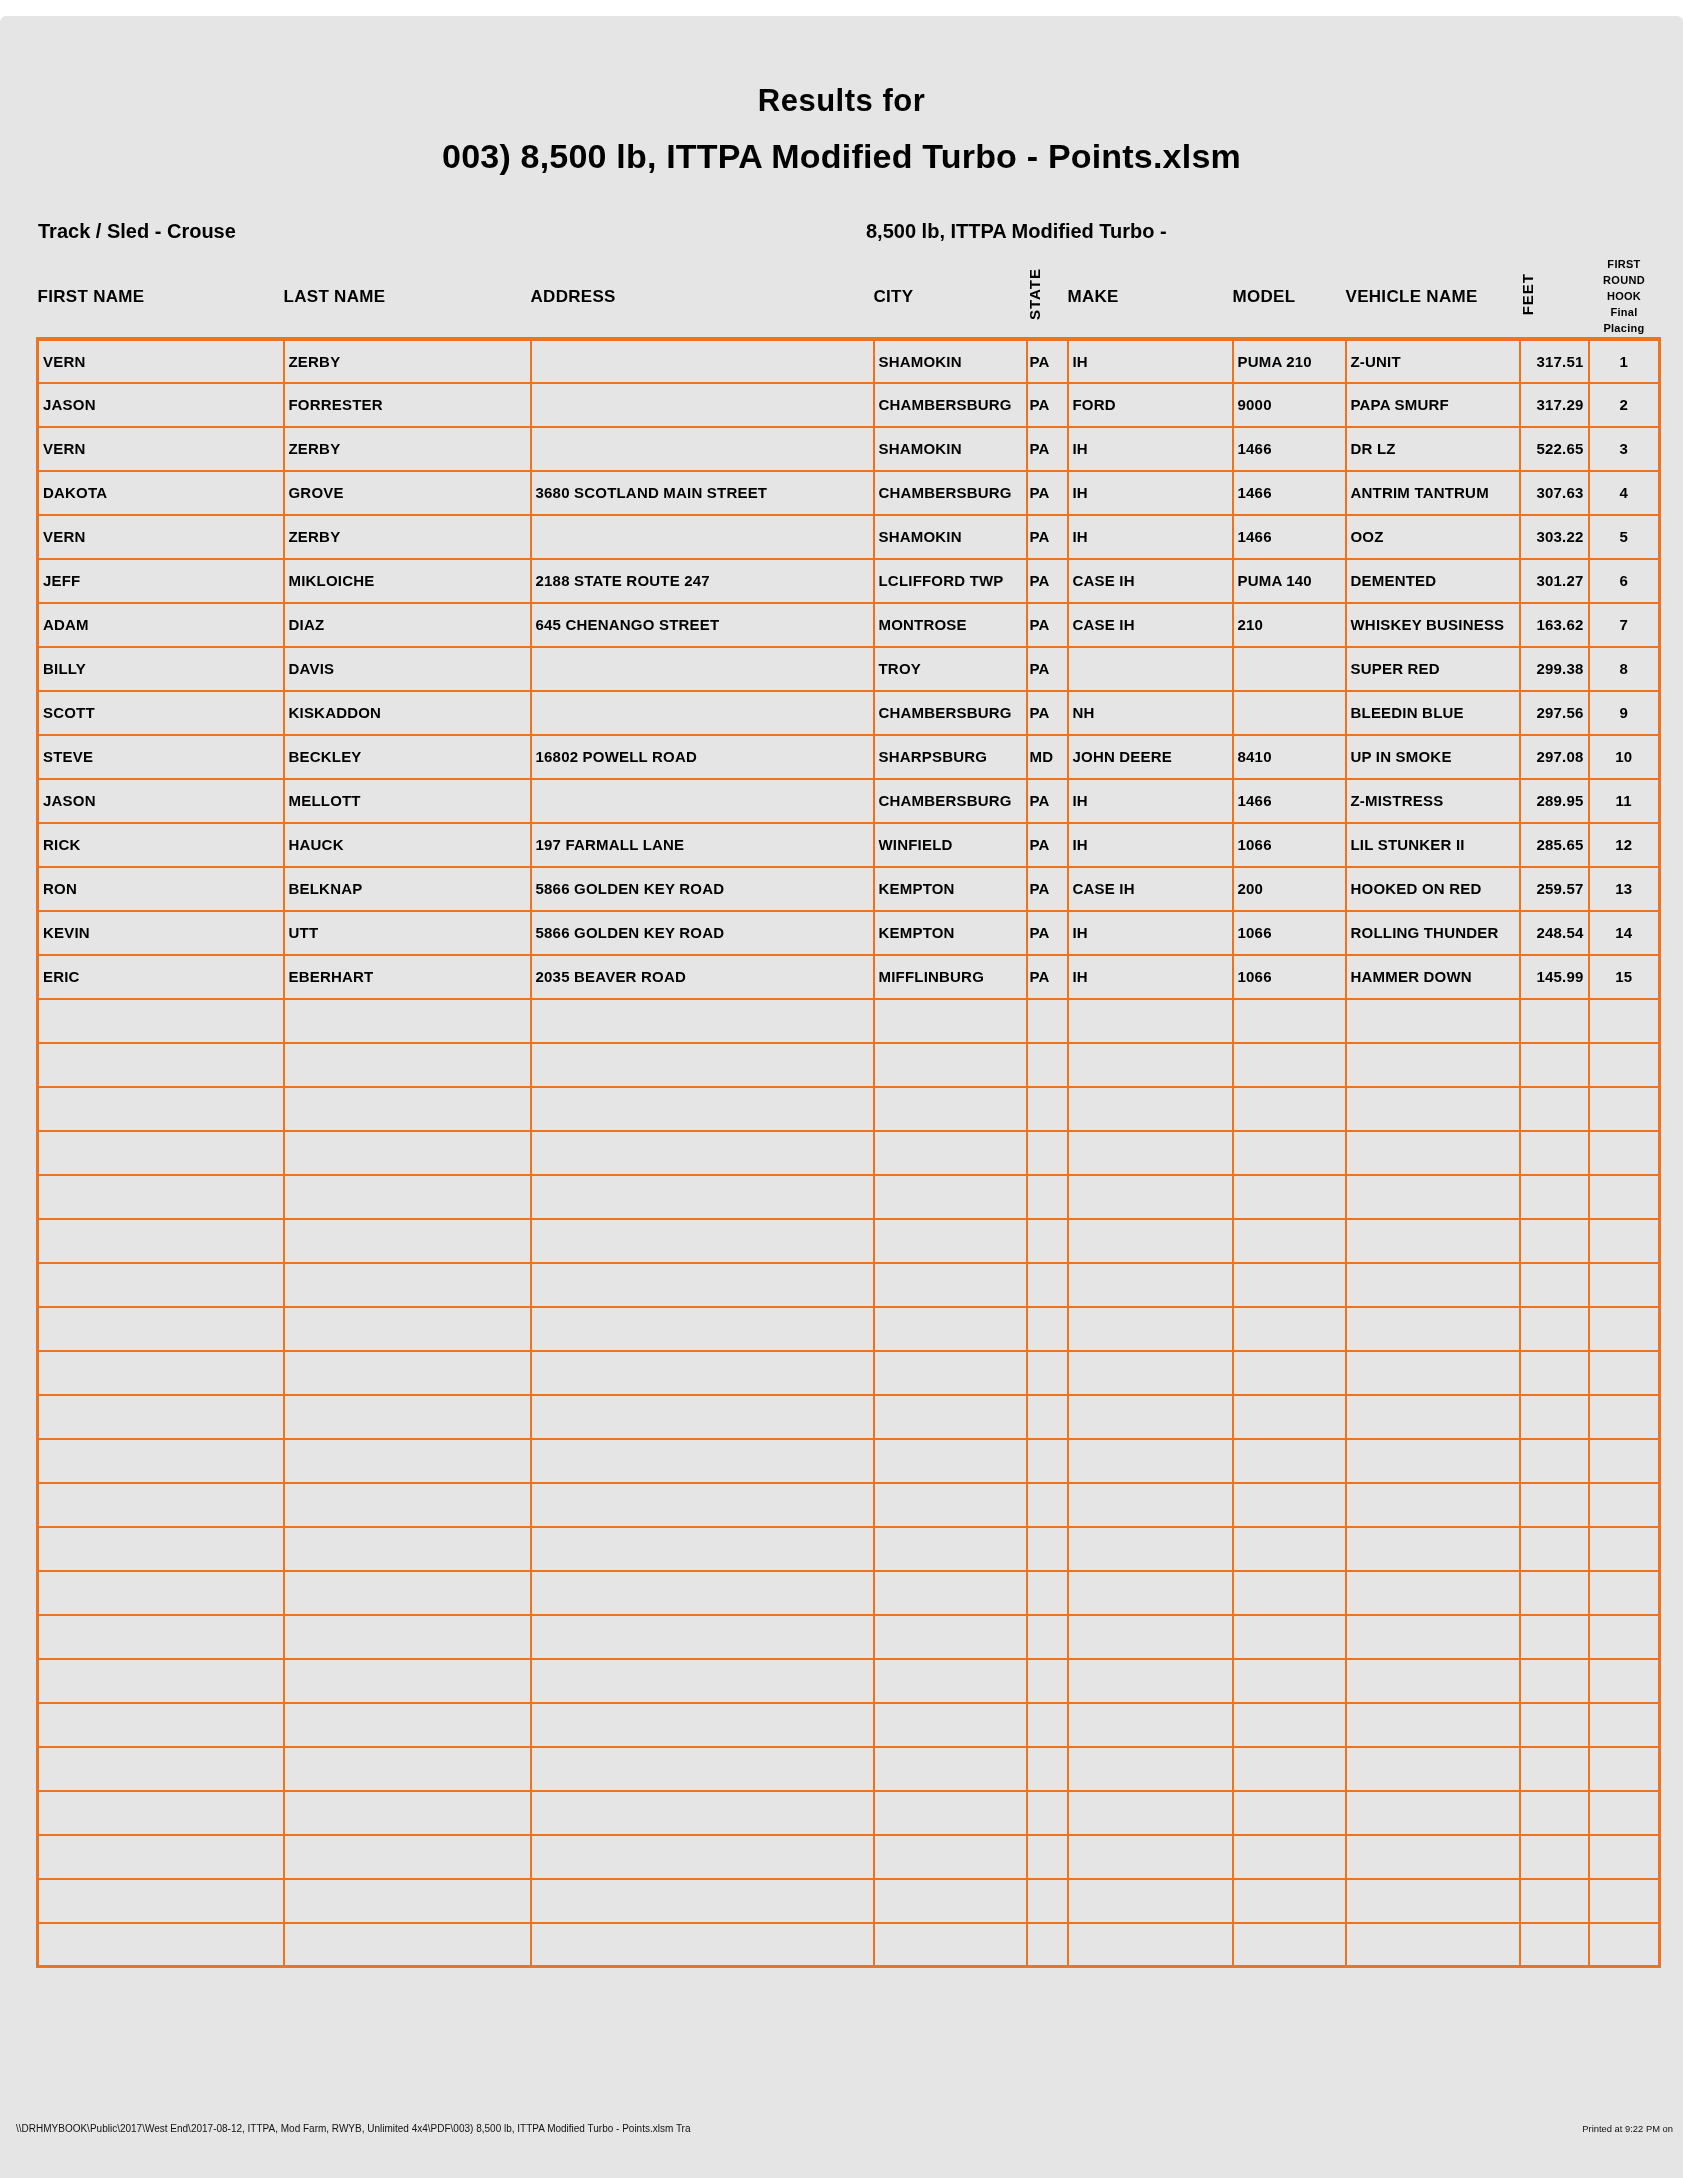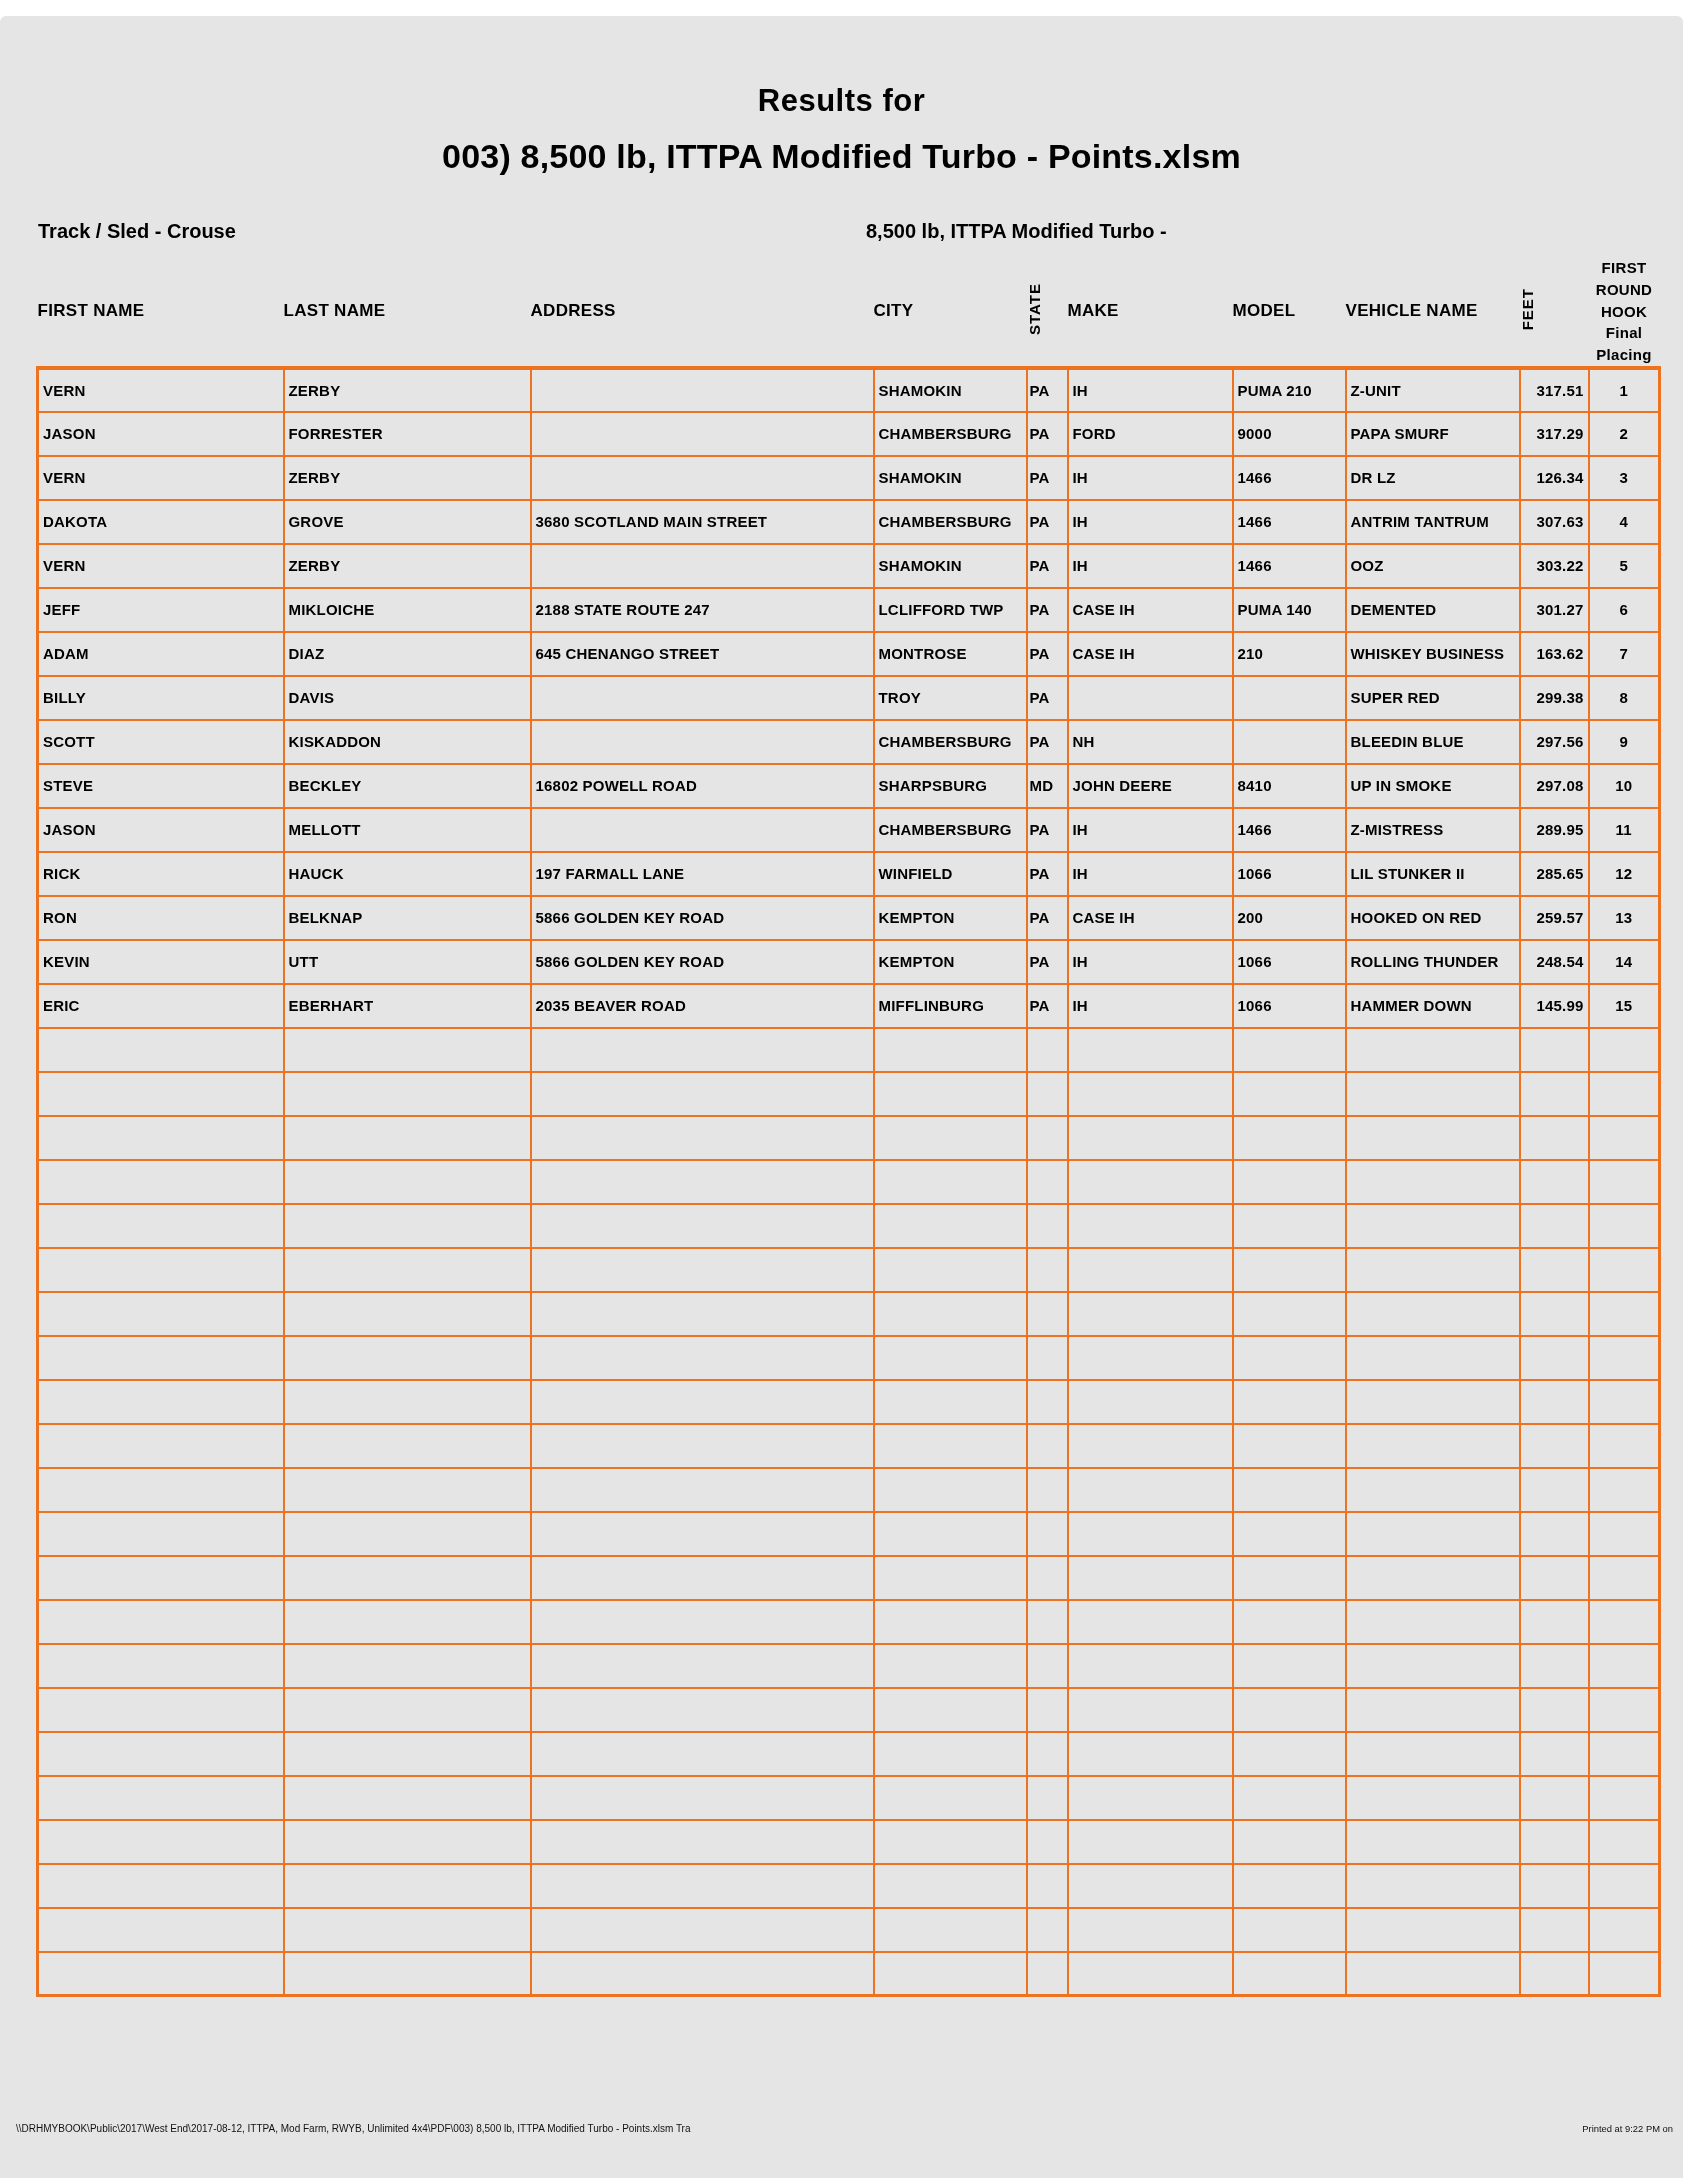--- a/index.html
+++ b/index.html
@@ -53,21 +53,21 @@
   }
   .vtext{
     display:inline-block;
     writing-mode:vertical-rl;
     transform:rotate(180deg);
     font-size:15px;font-weight:700;
     letter-spacing:1px;
     line-height:1;
   }
   .small-h{
-    font-size:15px;font-weight:700;line-height:1.45;
+    font-size:11px;font-weight:700;line-height:1.45;
     text-align:center;vertical-align:middle;
   }
   tbody{border:3px solid var(--orange);border-top:4px solid var(--orange);}
   tbody td{
     border:2px solid var(--orange);
     height:44px;
     padding:0 4px;
     font-size:15px;font-weight:700;
     letter-spacing:0.2px;
     white-space:nowrap;
@@ -161,21 +161,21 @@
           </tr>
           <tr>
             <td class="col-first-name">VERN</td>
             <td class="col-last-name">ZERBY</td>
             <td class="col-address"></td>
             <td class="col-city">SHAMOKIN</td>
             <td class="col-state">PA</td>
             <td class="col-make">IH</td>
             <td class="col-model">1466</td>
             <td class="col-vehicle-name">DR LZ</td>
-            <td class="col-feet">126.34</td>
+            <td class="col-feet">522.65</td>
             <td class="col-place">3</td>
           </tr>
           <tr>
             <td class="col-first-name">DAKOTA</td>
             <td class="col-last-name">GROVE</td>
             <td class="col-address">3680 SCOTLAND MAIN STREET</td>
             <td class="col-city">CHAMBERSBURG</td>
             <td class="col-state">PA</td>
             <td class="col-make">IH</td>
             <td class="col-model">1466</td>

